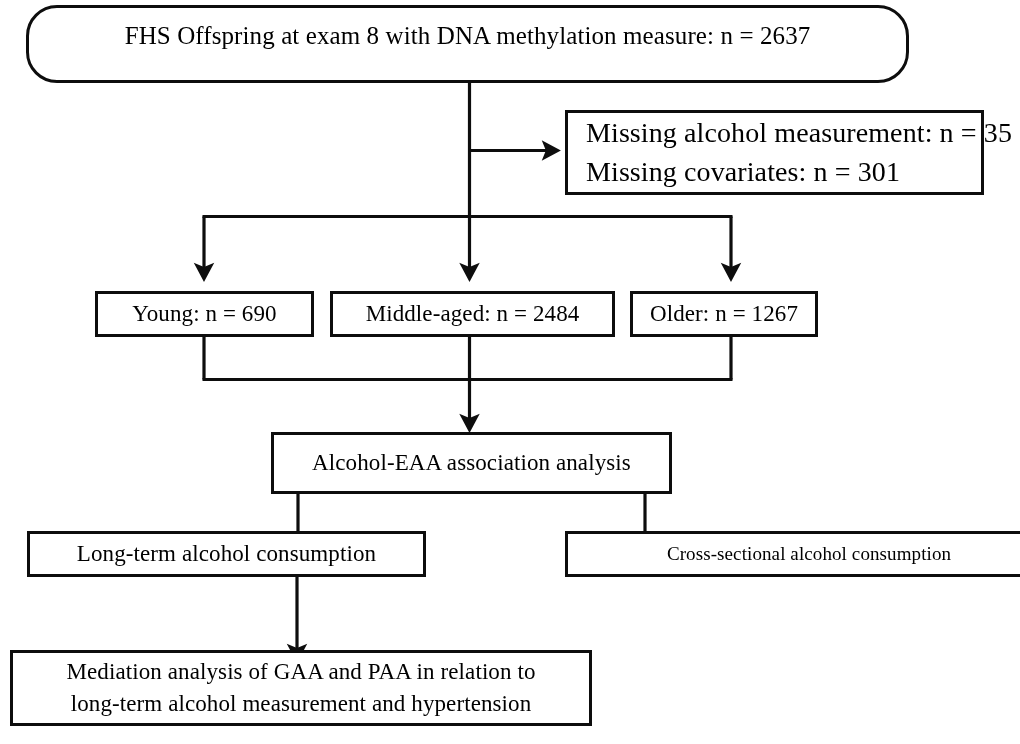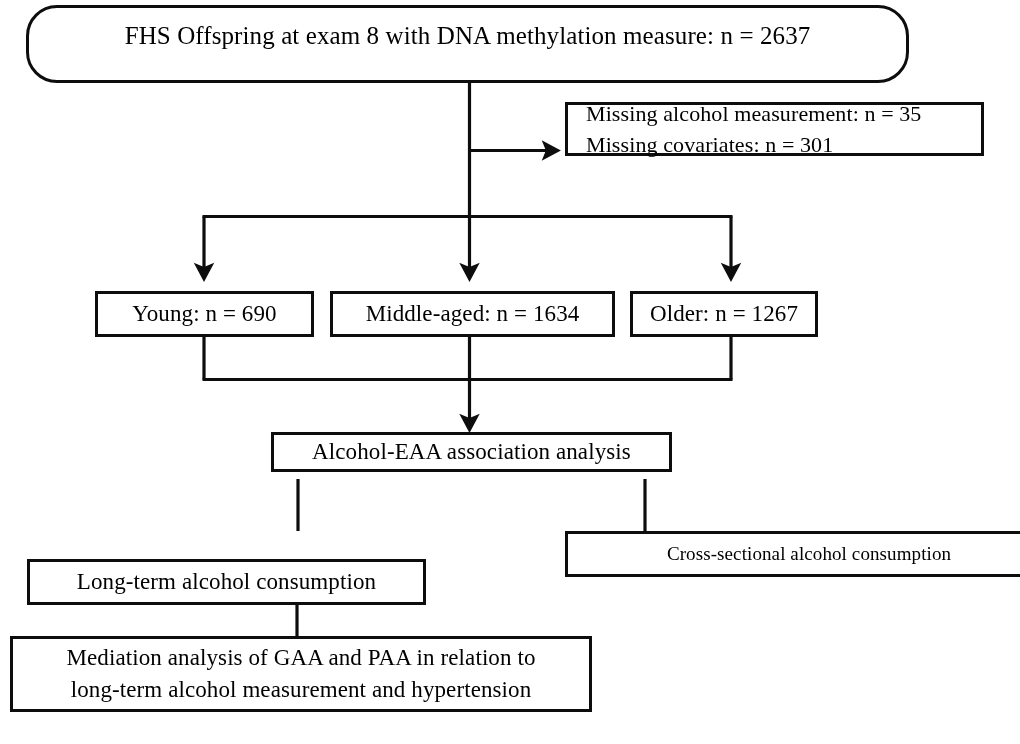--- a/index.html
+++ b/index.html
@@ -58,55 +58,55 @@
   
   #node-cohort {
     left: 26px;  top: 5px;    width: 883px;  height: 78px;
     font-size: 25px;
     padding-bottom: 18px;
     border-radius: 31px;
   }
   #node-cohort .line + .line { margin-top: 1px; }
 
   #node-excluded {
-    left: 565px; top: 102px;  width: 419px;  height: 54px;
-    font-size: 22px;
+    left: 565px; top: 110px;  width: 419px;  height: 85px;
+    font-size: 28px;
     padding-left: 18px;
   }
   #node-excluded .line + .line { margin-top: 2px; }
 
   #node-young {
     left: 95px;  top: 291px;  width: 219px;  height: 46px;
     font-size: 23px;
   }
   #node-middle {
     left: 330px; top: 291px;  width: 285px;  height: 46px;
     font-size: 23px;
   }
   #node-older {
     left: 630px; top: 291px;  width: 188px;  height: 46px;
     font-size: 23px;
   }
 
   #node-association {
-    left: 271px; top: 432px;  width: 401px;  height: 40px;
+    left: 271px; top: 432px;  width: 401px;  height: 62px;
     font-size: 23px;
   }
 
   #node-longterm {
-    left: 27px;  top: 559px;  width: 399px;  height: 46px;
+    left: 27px;  top: 531px;  width: 399px;  height: 46px;
     font-size: 23px;
   }
   #node-crosssectional {
     left: 565px; top: 531px;  width: 488px;  height: 46px;
     font-size: 19px;
   }
 
   #node-mediation {
-    left: 10px;  top: 636px;  width: 582px;  height: 76px;
+    left: 10px;  top: 650px;  width: 582px;  height: 76px;
     font-size: 23px;
     justify-content: center;
   }
   #node-mediation .line + .line { margin-top: 2px; }
 </style>
 </head>
 <body>
 
 <div id="flowchart">
 
@@ -147,21 +147,21 @@
   <div class="node left-align" id="node-excluded">
     <span class="line">Missing alcohol measurement: n = 35</span>
     <span class="line">Missing covariates: n = 301</span>
   </div>
 
   <div class="node" id="node-young">
     <span class="line">Young: n = 690</span>
   </div>
 
   <div class="node" id="node-middle">
-    <span class="line">Middle-aged: n = 1634</span>
+    <span class="line">Middle-aged: n = 2484</span>
   </div>
 
   <div class="node" id="node-older">
     <span class="line">Older: n = 1267</span>
   </div>
 
   <div class="node" id="node-association">
     <span class="line">Alcohol-EAA association analysis</span>
   </div>
 

